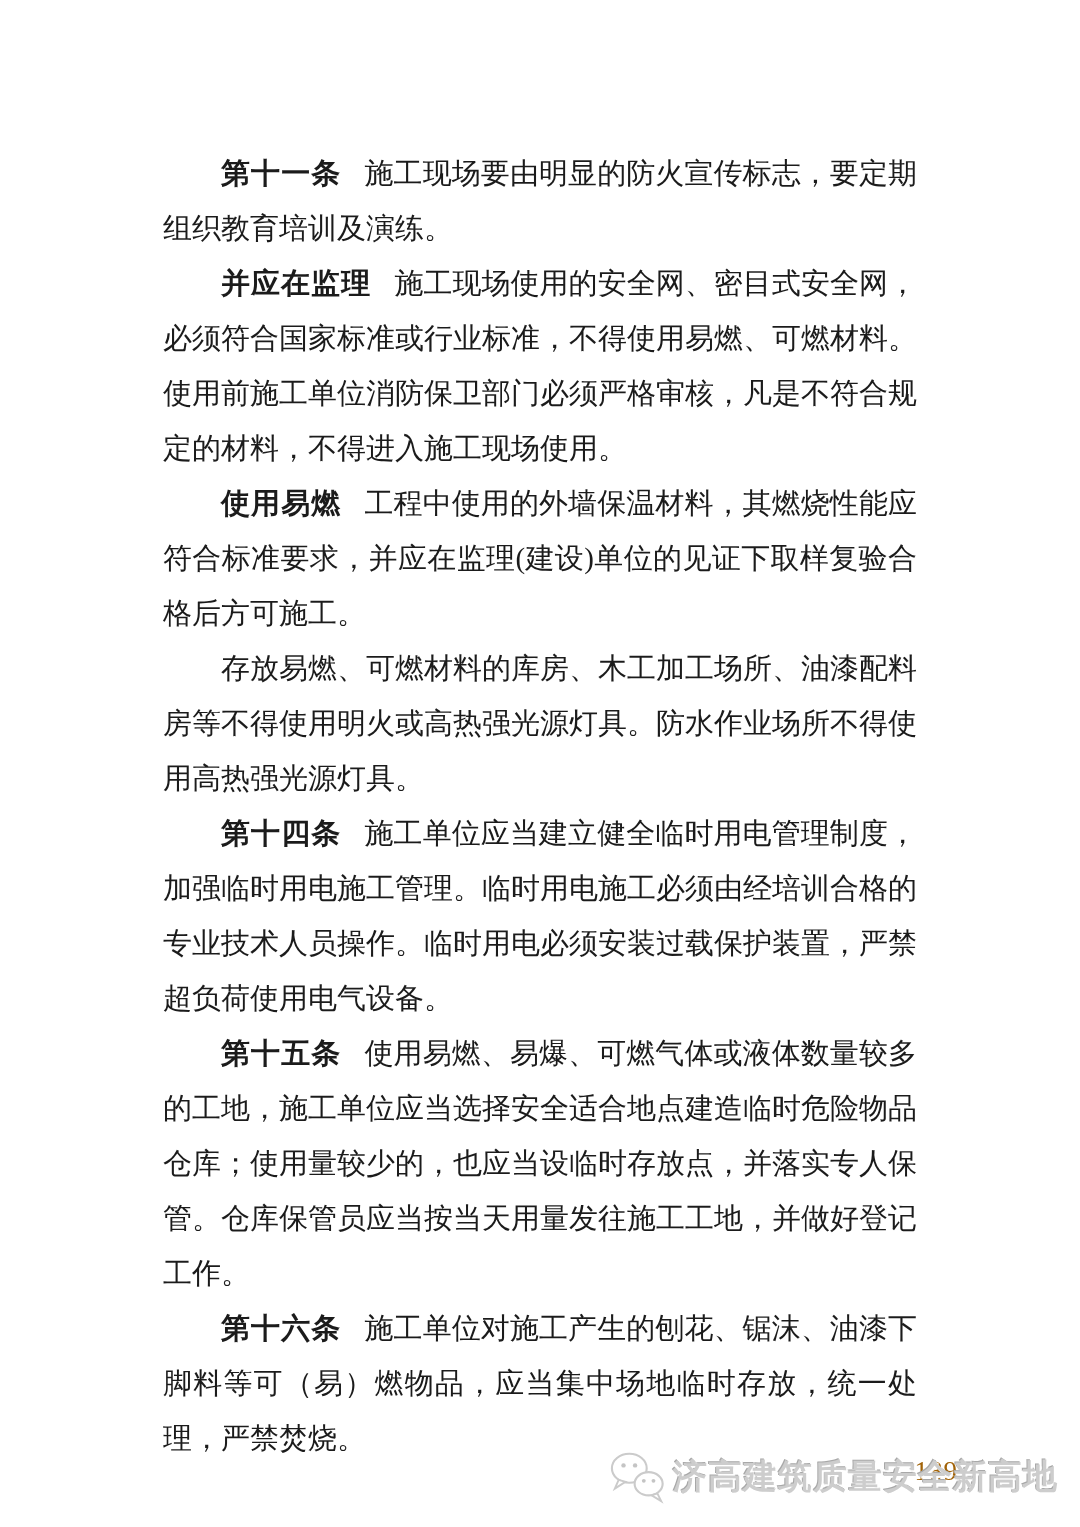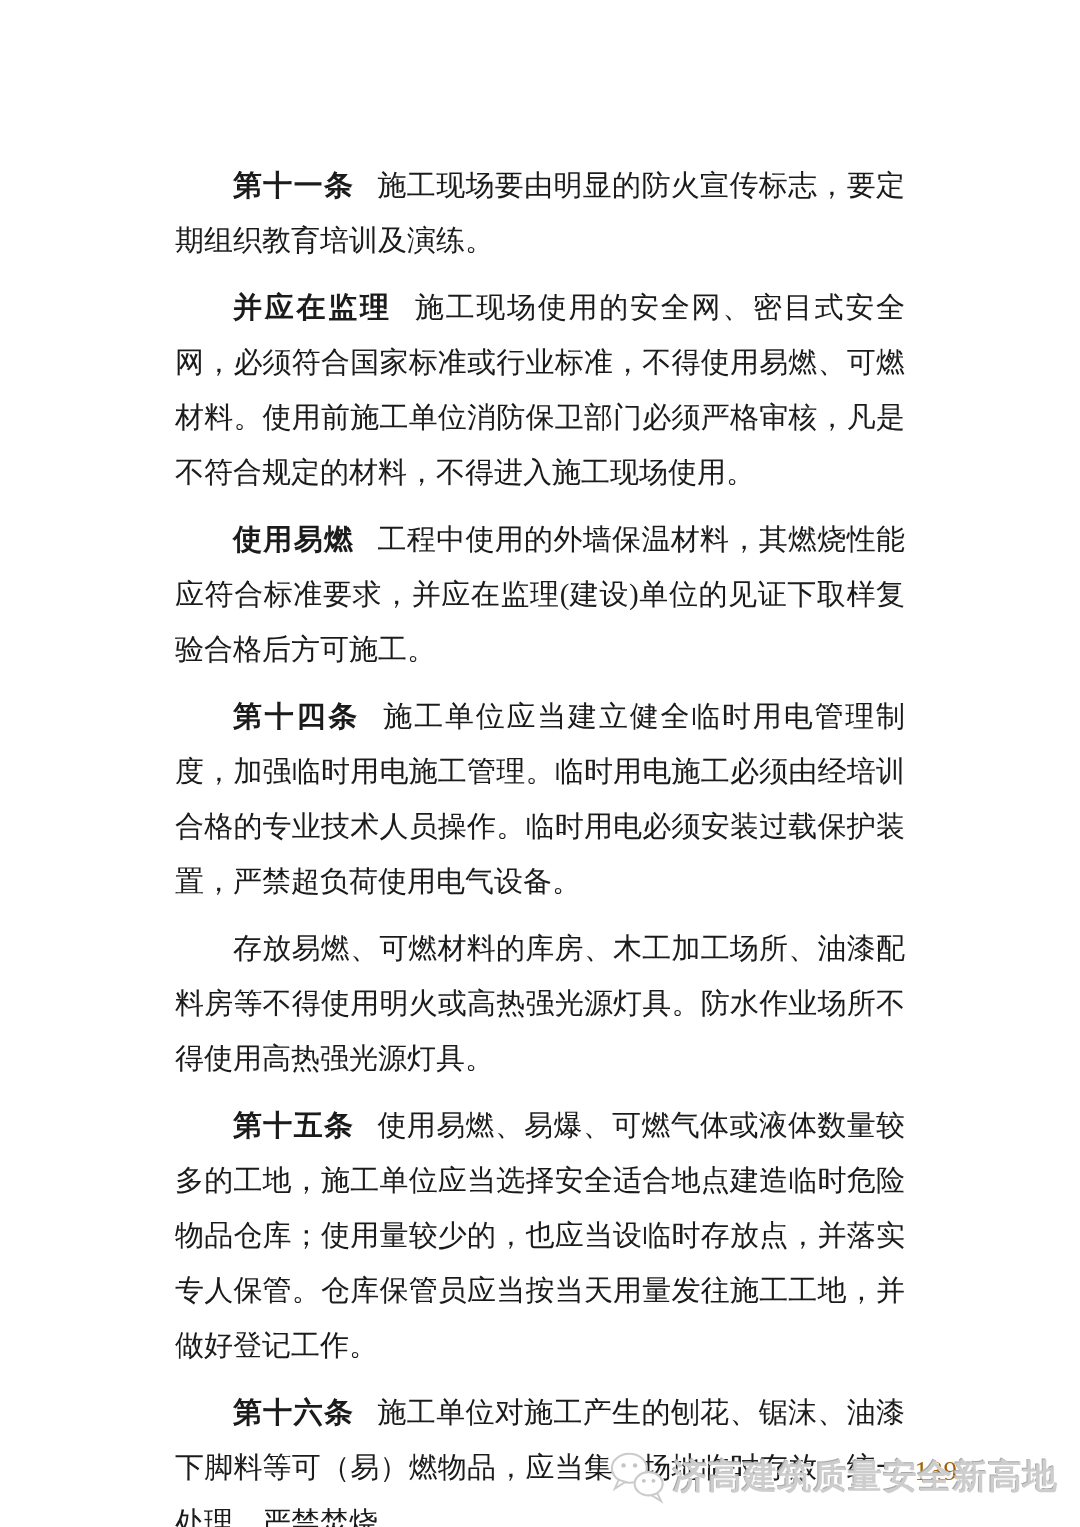--- a/index.html
+++ b/index.html
@@ -19,21 +19,21 @@
     position: absolute;
     left: 163px;
     top: 146px;
     width: 754px;
     color: #1b1b1b;
     font-size: 29px;
     line-height: 55px;
     text-align: justify;
   }
   .para {
-    margin: 12px;
+    margin: 0;
     text-indent: 2em;
   }
   .article-no {
     font-weight: 700;
     margin-right: 0.8em;
     letter-spacing: 1px;
   }
   .page-number {
     position: absolute;
     top: 1456px;
@@ -78,25 +78,25 @@
 
     <p class="para">
       <span class="article-no">并应在监理</span><span>施工现场使用的安全网、密目式安全网，必须符合国家标准或行业标准，不得使用易燃、可燃材料。使用前施工单位消防保卫部门必须严格审核，凡是不符合规定的材料，不得进入施工现场使用。</span>
     </p>
 
     <p class="para">
       <span class="article-no">使用易燃</span><span>工程中使用的外墙保温材料，其燃烧性能应符合标准要求，并应在监理(建设)单位的见证下取样复验合格后方可施工。</span>
     </p>
 
     <p class="para">
-      <span class="article-no">第十四条</span><span>施工单位应当建立健全临时用电管理制度，加强临时用电施工管理。临时用电施工必须由经培训合格的专业技术人员操作。临时用电必须安装过载保护装置，严禁超负荷使用电气设备。</span>
+      <span>存放易燃、可燃材料的库房、木工加工场所、油漆配料房等不得使用明火或高热强光源灯具。防水作业场所不得使用高热强光源灯具。</span>
     </p>
 
     <p class="para">
-      <span>存放易燃、可燃材料的库房、木工加工场所、油漆配料房等不得使用明火或高热强光源灯具。防水作业场所不得使用高热强光源灯具。</span>
+      <span class="article-no">第十四条</span><span>施工单位应当建立健全临时用电管理制度，加强临时用电施工管理。临时用电施工必须由经培训合格的专业技术人员操作。临时用电必须安装过载保护装置，严禁超负荷使用电气设备。</span>
     </p>
 
     <p class="para">
       <span class="article-no">第十五条</span><span>使用易燃、易爆、可燃气体或液体数量较多的工地，施工单位应当选择安全适合地点建造临时危险物品仓库；使用量较少的，也应当设临时存放点，并落实专人保管。仓库保管员应当按当天用量发往施工工地，并做好登记工作。</span>
     </p>
 
     <p class="para">
       <span class="article-no">第十六条</span><span>施工单位对施工产生的刨花、锯沫、油漆下脚料等可（易）燃物品，应当集中场地临时存放，统一处理，严禁焚烧。</span>
     </p>
 

